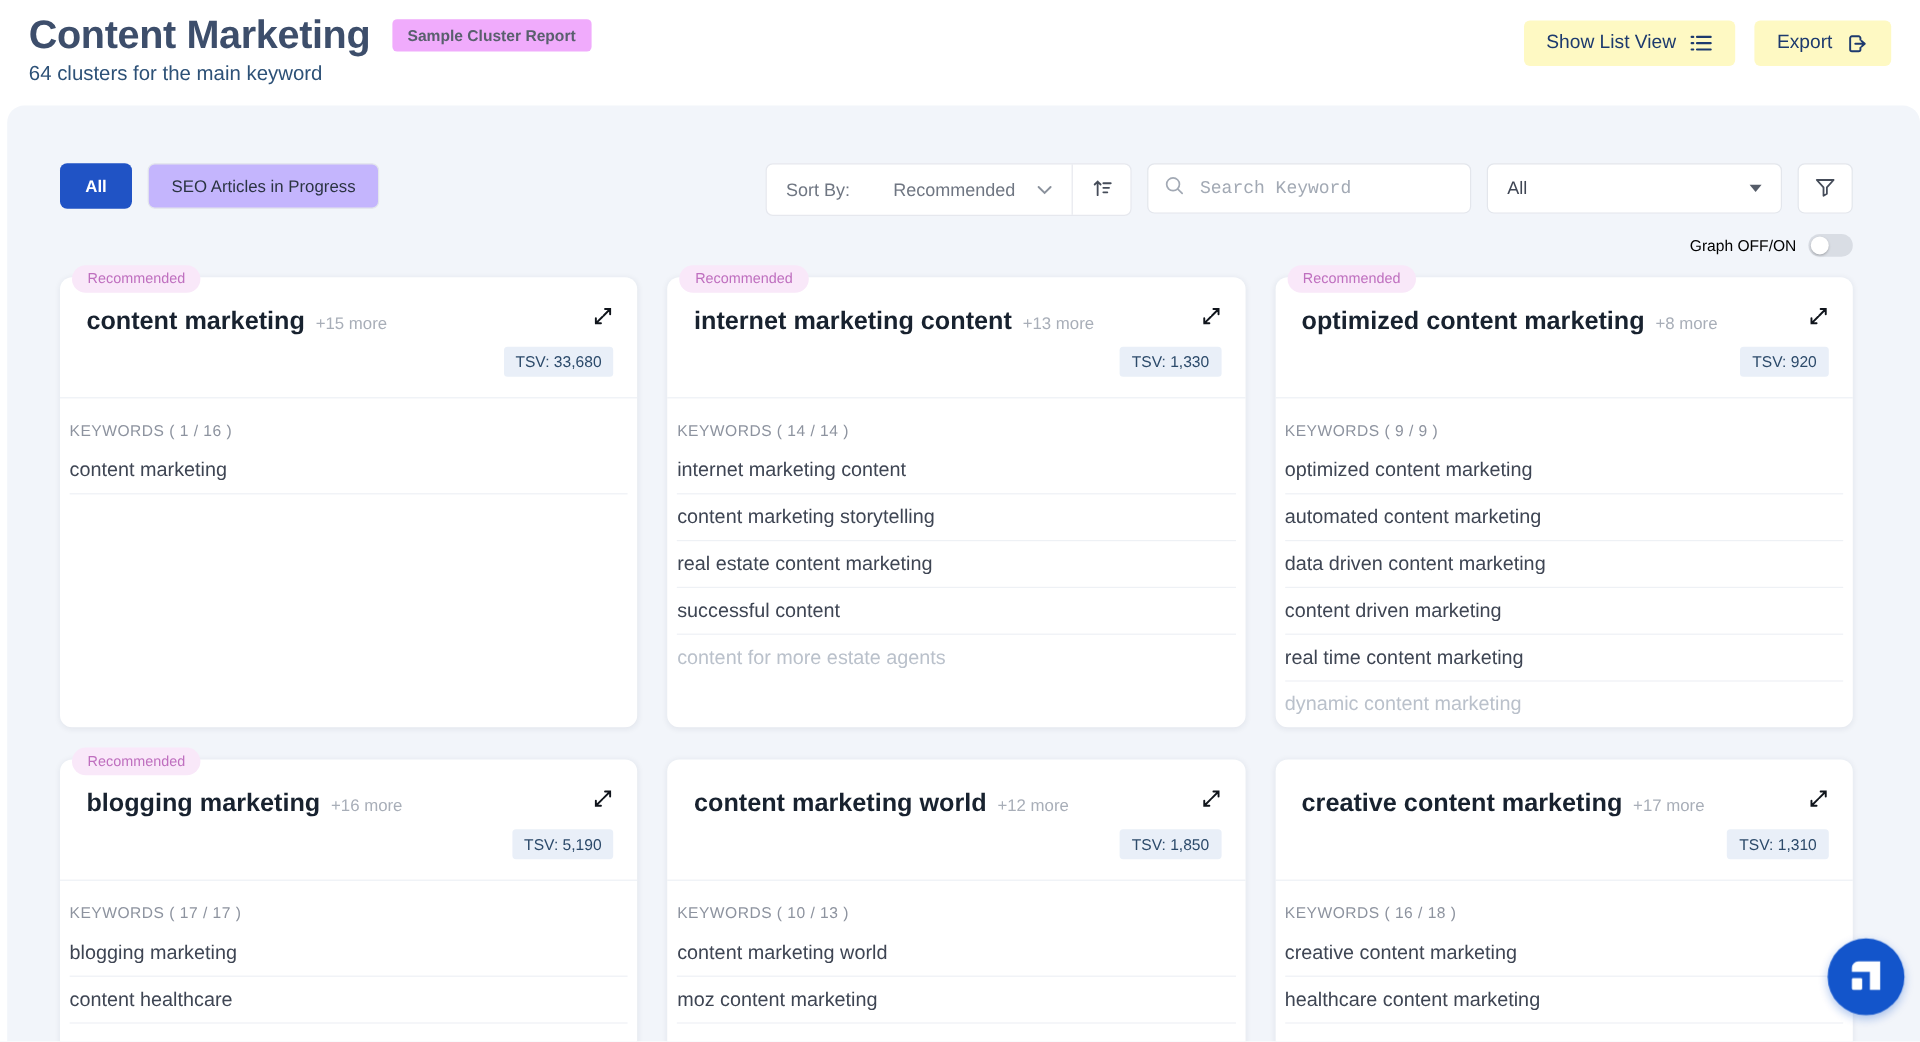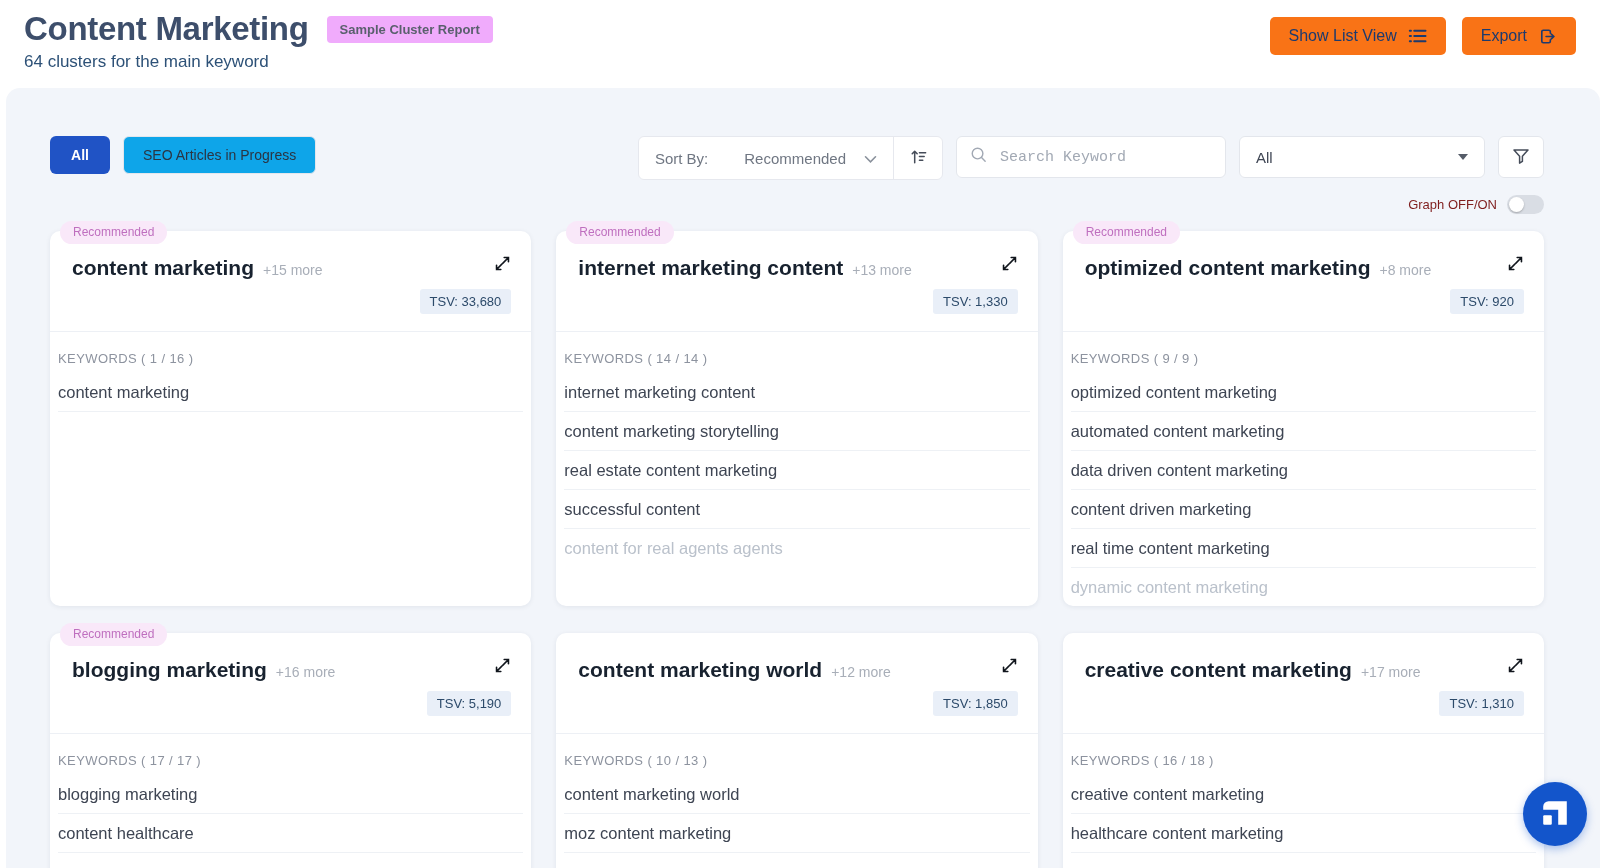--- a/index.html
+++ b/index.html
@@ -11,55 +11,55 @@
     -webkit-font-smoothing:antialiased;
   }
 
   
   .header { height:88px; padding:10px 24px 0 24px; display:flex; align-items:flex-start; }
   .title-line { display:flex; align-items:center; gap:18px; }
   .page-title { font-size:33px; font-weight:bold; color:#3d4e6b; margin:0; letter-spacing:-0.3px; }
   .sample-badge { background:#f0abfc; color:#595f6d; font-size:13px; font-weight:bold; padding:6px 13px; border-radius:4px; white-space:nowrap; }
   .subtitle { color:#2d5177; font-size:17px; margin-top:4px; }
   .header-actions { margin-left:auto; display:flex; gap:16px; padding-top:7px; }
-  .hbtn { display:flex; align-items:center; gap:11px; background:#f97316; color:#1d3a6e;
+  .hbtn { display:flex; align-items:center; gap:11px; background:#fef9c3; color:#1d3a6e;
           font-size:16px; font-weight:500; height:38px; padding:0 19px; border:none; border-radius:5px;
           cursor:pointer; font-family:inherit; }
   .hbtn svg { display:block; }
 
   
   .panel { margin-left:6px; height:780px; background:#f2f5fa; border-radius:14px 14px 0 0;
            padding:48px 56px 0 44px; overflow:hidden; position:relative; }
 
   
   .filter-row { display:flex; gap:13px; }
   .tab { height:38px; border-radius:6px; font-size:14px; font-family:inherit; cursor:pointer; }
   .tab-all { width:60px; background:#2053c5; color:#ffffff; border:none; font-weight:bold; }
-  .tab-plain { background:#0ea5e9; color:#2b3442; border:1px solid #e3e6ec; padding:0 19px; }
+  .tab-plain { background:#c4b5fd; color:#2b3442; border:1px solid #e3e6ec; padding:0 19px; }
   .spacer { flex:1; }
   .sort-group { display:flex; align-items:center; height:44px; background:#ffffff;
                 border:1px solid #e6e8ee; border-radius:6px; }
   .sort-label { color:#6f7682; font-size:15px; padding:0 14px 0 16px; }
   .sort-value { color:#6f7682; font-size:15px; padding:0 10px 0 22px; }
   .sort-chevron { padding:2px 16px 0 8px; }
   .sort-divider { width:1px; height:100%; background:#e6e8ee; }
   .sort-order-btn { width:48px; height:100%; background:none; border:none; display:flex; align-items:center; justify-content:center; cursor:pointer; }
   .search-box { width:270px; height:42px; background:#ffffff; border:1px solid #e3e6ec; border-radius:6px;
                 display:flex; align-items:center; padding:0 12px; gap:10px;font-family:Liberation Mono, monospace; }
   .search-box input { flex:1; border:none; outline:none; background:transparent; font-size:15px; color:#3f4654; font-family:inherit; min-width:0; }
   .search-box input::placeholder { color:#a2a9b4; }
   .select-all { width:246px; height:42px; background:#ffffff; border:1px solid #e3e6ec; border-radius:6px;
                 display:flex; align-items:center; justify-content:space-between; padding:0 16px; font-size:15px; color:#3f4654; cursor:pointer; }
   .caret-down { width:0; height:0; border-left:5px solid transparent; border-right:5px solid transparent; border-top:6px solid #555c68; }
   .icon-btn { width:46px; height:42px; background:#ffffff; border:1px solid #e3e6ec; border-radius:6px;
               display:flex; align-items:center; justify-content:center; cursor:pointer; }
 
   
   .graph-row { display:flex; justify-content:flex-end; align-items:center; gap:10px; margin-top:15px; }
-  .graph-label { color:#7f1d1d; font-size:13px; }
+  .graph-label { color:#000000; font-size:13px; }
   .toggle { width:37px; height:19px; border-radius:10px; background:#d9dde4; position:relative; border:none; cursor:pointer; padding:0; }
   .toggle .knob { width:15px; height:15px; border-radius:50%; background:#ffffff; position:absolute; left:2px; top:2px;
                   box-shadow:0 1px 2px rgba(0,0,0,0.25); }
 
   
   .grid { display:grid; grid-template-columns:repeat(3,1fr); column-gap:25px; row-gap:27px; margin-top:17px; }
   .card { position:relative; background:#ffffff; border-radius:10px; height:375px;
           box-shadow:0 1px 5px rgba(25,39,70,0.08); }
   .rec-badge { position:absolute; top:-10px; left:10px; background:#f9e8f9; color:#bf6fbf;
                font-size:12px; padding:4px 13px 5px; border-radius:999px; }
@@ -213,21 +213,21 @@
         <span class="tsv">TSV: 1,330</span>
       </div>
     </div>
     <div class="card-body">
       <div class="kw-label">KEYWORDS  ( 14 / 14 )</div>
       <ul class="kw-list">
             <li class="kw-item">internet marketing content</li>
             <li class="kw-item">content marketing storytelling</li>
             <li class="kw-item">real estate content marketing</li>
             <li class="kw-item">successful content</li>
-            <li class="kw-item faded">content for real agents agents</li>
+            <li class="kw-item faded">content for more estate agents</li>
           </ul>
     </div>
   </article>
       <article class="card">
     <span class="rec-badge">Recommended</span>
     <button class="expand-btn">
       <svg width="17" height="17" viewBox="0 0 20 20" fill="none" stroke="currentColor" stroke-width="1.9" stroke-linecap="round">
         <path d="M12 3h5v5M17 3l-6.5 6.5M8 17H3v-5M3 17l6.5-6.5"></path>
       </svg>
     </button>

